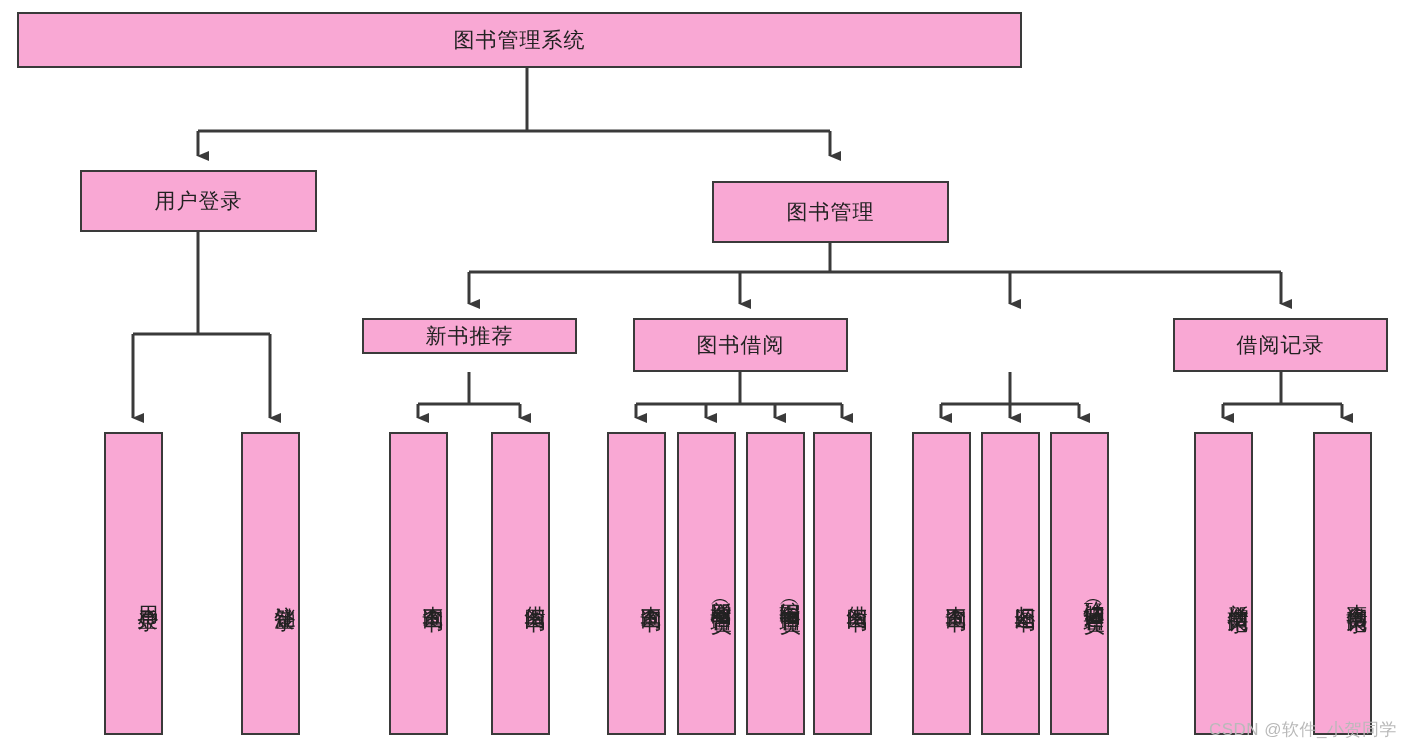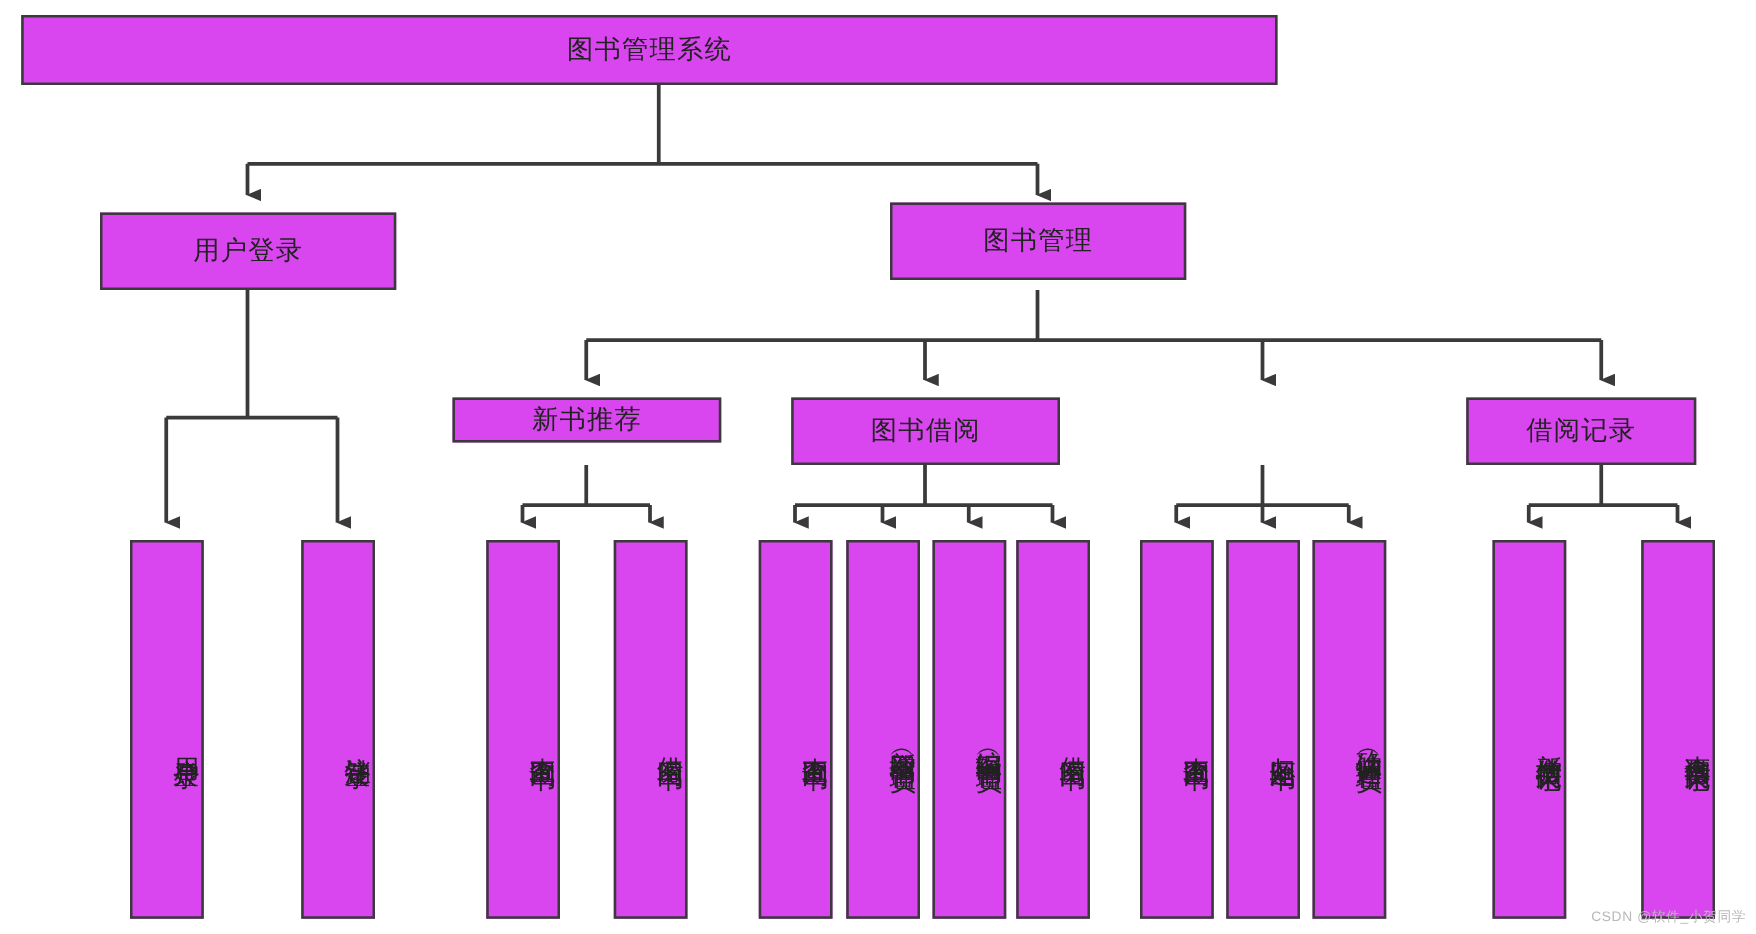--- a/index.html
+++ b/index.html
@@ -23,21 +23,21 @@
     left: 0;
     top: 0;
     width: 1405px;
     height: 747px;
     pointer-events: none;
   }
   .node {
     position: absolute;
     box-sizing: border-box;
     border: 2px solid #3a3a3a;
-    background: #d946ef;
+    background: #f9a8d4;
     display: flex;
     align-items: center;
     justify-content: center;
     color: #222222;
   }
   .node.horiz {
     font-size: 21px;
     letter-spacing: 1px;
     line-height: 1.2;
   }
@@ -53,21 +53,21 @@
   }
   .node.vert .vlabel {
     writing-mode: vertical-rl;
     text-orientation: upright;
     white-space: nowrap;
   }
   .watermark {
     position: absolute;
     right: 8px;
     bottom: 6px;
-    font-size: 11px;
+    font-size: 17px;
     color: #b9b9b9;
     letter-spacing: 0.5px;
     white-space: nowrap;
   }
 </style>
 </head>
 <body>
 
 <div id="canvas">
 
@@ -119,28 +119,28 @@
       <line x1="1223" y1="404" x2="1342" y2="404"></line>
       <line x1="1223" y1="404" x2="1223" y2="418" marker-end="url(#arrowhead)"></line>
       <line x1="1342" y1="404" x2="1342" y2="418" marker-end="url(#arrowhead)"></line>
     </g>
   </svg>
 
   <div class="node horiz" style="left:17px; top:12px; width:1005px; height:56px;">图书管理系统</div>
 
   <div class="node horiz" style="left:80px; top:170px; width:237px; height:62px;">用户登录</div>
 
-  <div class="node horiz" style="left:712px; top:162px; width:237px; height:62px;">图书管理</div>
+  <div class="node horiz" style="left:712px; top:181px; width:237px; height:62px;">图书管理</div>
 
   <div class="node horiz" style="left:362px; top:318px; width:215px; height:36px;">新书推荐</div>
 
   <div class="node horiz" style="left:633px; top:318px; width:215px; height:54px;">图书借阅</div>
 
 
-  <div class="node horiz" style="left:1173px; top:318px; width:184px; height:54px;">借阅记录</div>
+  <div class="node horiz" style="left:1173px; top:318px; width:215px; height:54px;">借阅记录</div>
 
   <div class="node vert" style="left:104px; top:432px; width:59px; height:303px;">
     <span class="vlabel">用户登录</span>
   </div>
 
   <div class="node vert" style="left:241px; top:432px; width:59px; height:303px;">
     <span class="vlabel">注销登录</span>
   </div>
 
   <div class="node vert" style="left:389px; top:432px; width:59px; height:303px;">

